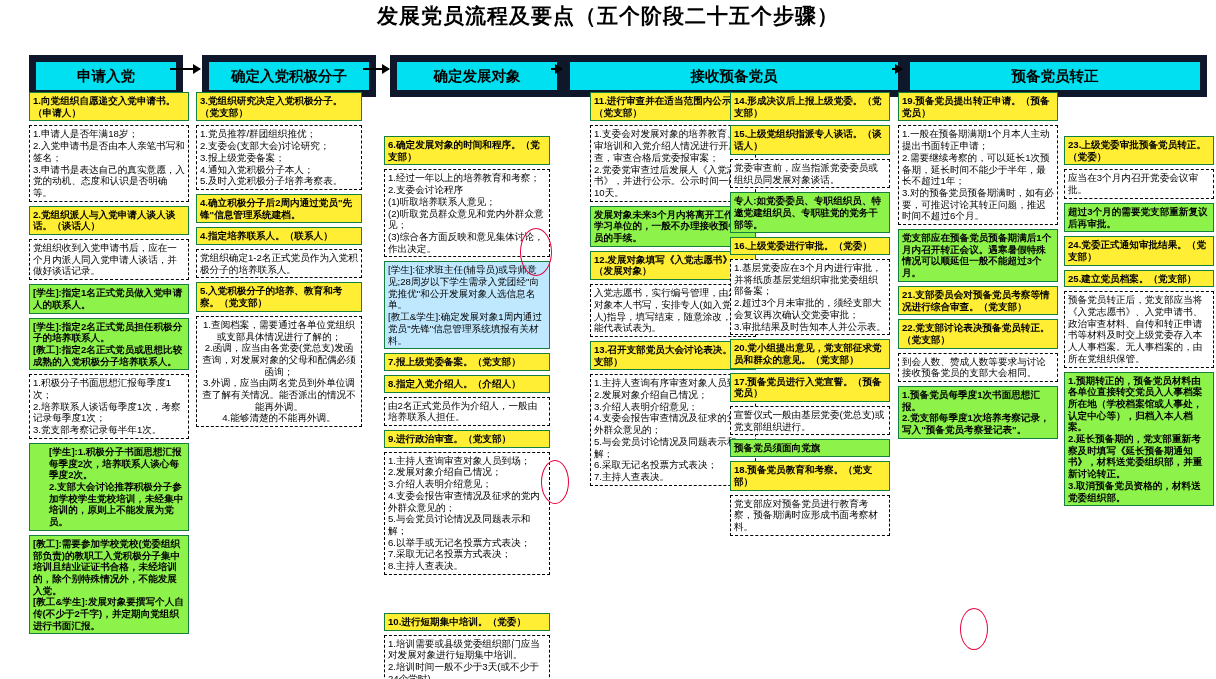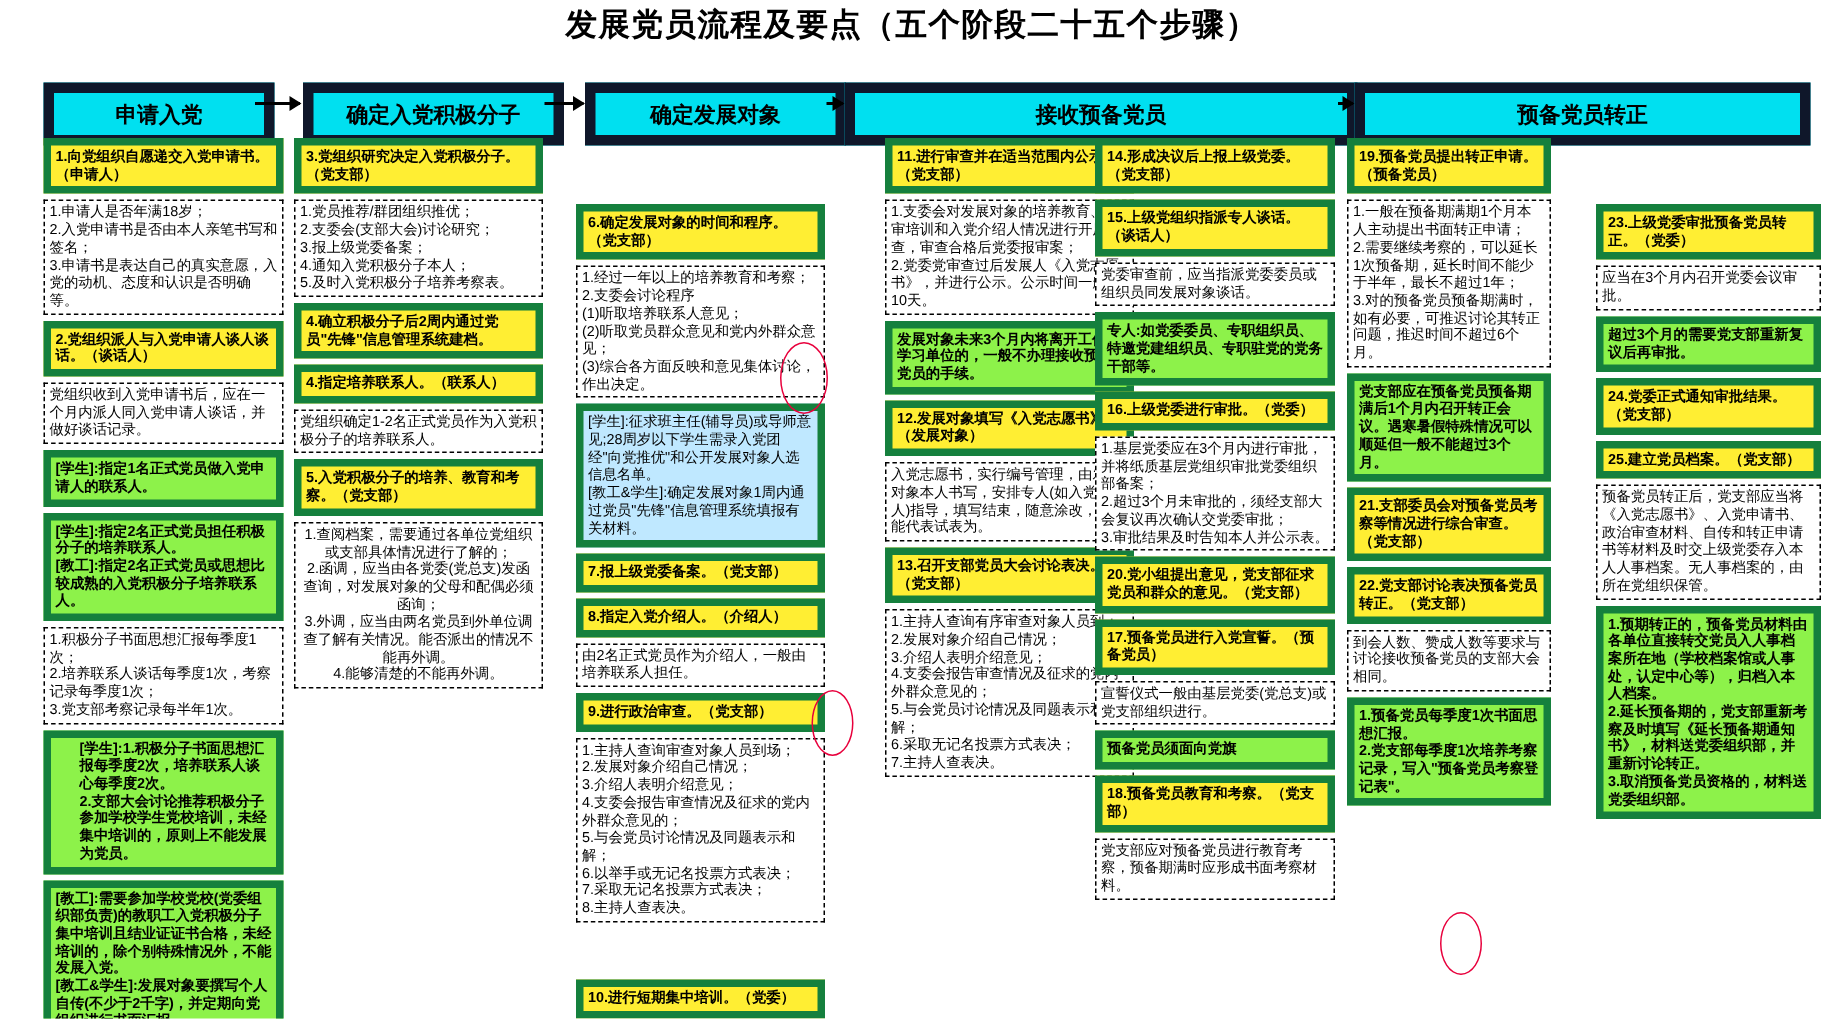--- a/index.html
+++ b/index.html
@@ -19,21 +19,21 @@
   }
   .arrow{
     position:absolute;height:2px;background:#000;top:68px;
   }
   .arrow:after{
     content:"";position:absolute;right:-1px;top:-4px;
     border-left:8px solid #000;border-top:5px solid transparent;border-bottom:5px solid transparent;
   }
   .col{position:absolute;top:92px;width:164px;}
   .node{
-    border:5px solid #15803d;box-sizing:border-box;margin-bottom:4px;
+    border:1px solid #15803d;box-sizing:border-box;margin-bottom:4px;
     padding:2px 3px;font-size:9.6px;line-height:1.22;color:#000;
   }
   .yellow{background:#ffee33;font-weight:bold;}
   .white{background:#ffffff;border:1px dashed #000;}
   .green{background:#8df24a;font-weight:bold;}
   .blue{background:#bfe8ff;}
   .oval{
     position:absolute;border:1.6px solid #e8003c;border-radius:50%;
   }
   .col-inner > div:last-child{margin-bottom:0;}
@@ -148,21 +148,21 @@
 2.超过3个月未审批的，须经支部大会复议再次确认交党委审批；
 3.审批结果及时告知本人并公示表。</div>
       <div class="node yellow" style="white-space: pre-wrap;">20.党小组提出意见，党支部征求党员和群众的意见。（党支部）</div>
       <div class="node yellow" style="white-space: pre-wrap;">17.预备党员进行入党宣誓。（预备党员）</div>
       <div class="node white" style="white-space: pre-wrap;">宣誓仪式一般由基层党委(党总支)或党支部组织进行。</div>
       <div class="node green" style="white-space: pre-wrap;">预备党员须面向党旗</div>
       <div class="node yellow" style="white-space: pre-wrap;">18.预备党员教育和考察。（党支部）</div>
       <div class="node white" style="white-space: pre-wrap;">党支部应对预备党员进行教育考察，预备期满时应形成书面考察材料。</div>
     </div>
 </div>
-<div class="col" style="left:898px;width:136px;">
+<div class="col" style="left:898px;width:160px;">
   <div class="col-inner" id="c5">
       <div class="node yellow" style="white-space: pre-wrap;">19.预备党员提出转正申请。（预备党员）</div>
       <div class="node white" style="white-space: pre-wrap;">1.一般在预备期满期1个月本人主动提出书面转正申请；
 2.需要继续考察的，可以延长1次预备期，延长时间不能少于半年，最长不超过1年；
 3.对的预备党员预备期满时，如有必要，可推迟讨论其转正问题，推迟时间不超过6个月。</div>
       <div class="node green" style="white-space: pre-wrap;">党支部应在预备党员预备期满后1个月内召开转正会议。遇寒暑假特殊情况可以顺延但一般不能超过3个月。</div>
       <div class="node yellow" style="white-space: pre-wrap;">21.支部委员会对预备党员考察等情况进行综合审查。（党支部）</div>
       <div class="node yellow" style="white-space: pre-wrap;">22.党支部讨论表决预备党员转正。（党支部）</div>
       <div class="node white" style="white-space: pre-wrap;">到会人数、赞成人数等要求与讨论接收预备党员的支部大会相同。</div>
       <div class="node green" style="white-space: pre-wrap;">1.预备党员每季度1次书面思想汇报。

